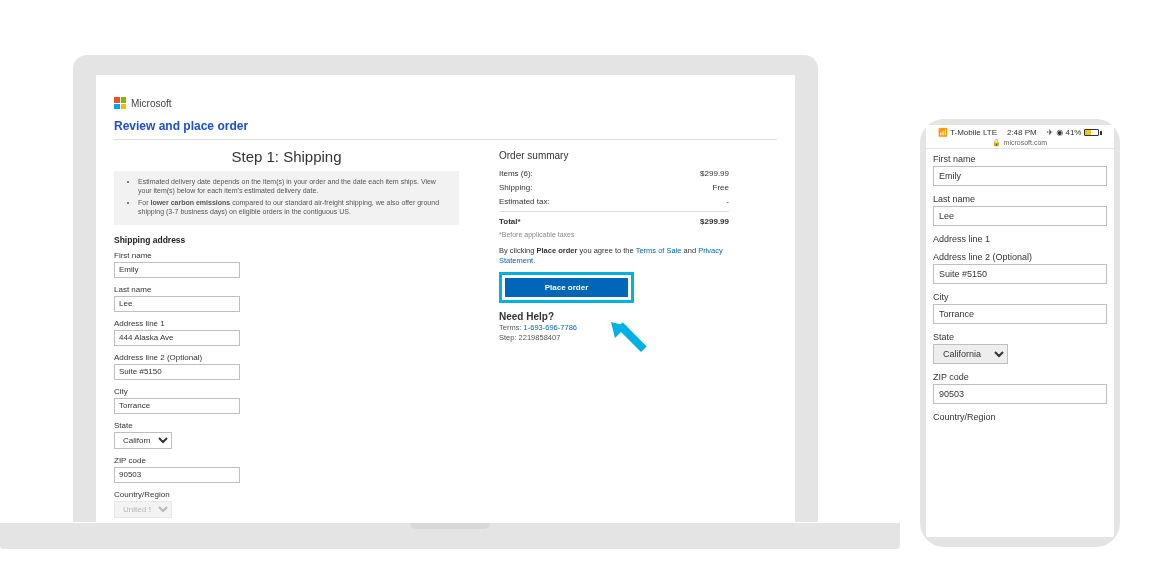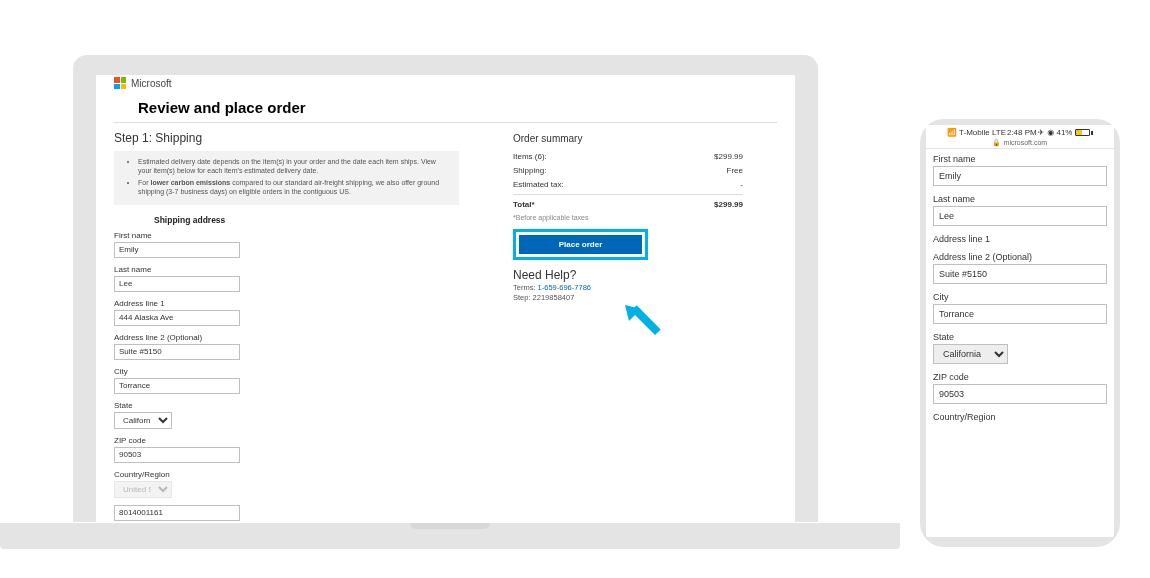--- a/index.html
+++ b/index.html
@@ -39,85 +39,85 @@
       background: #d8d8d8;
       border-radius: 0 0 6px 6px;
     }
     .laptop-screen {
       position: absolute;
       left: 23px;
       top: 20px;
       right: 23px;
       bottom: 0;
       background: #fff;
-      padding: 2px 18px;
+      padding: 22px 18px;
       overflow: hidden;
     }
     .ms-header { display:flex; align-items:center; gap:5px; font-size:10px; color:#444; margin-bottom:10px;}
     .ms-logo {
       width: 12px; height: 12px; display:grid;
       grid-template-columns:1fr 1fr; grid-template-rows:1fr 1fr; gap:1px;
     }
     .ms-logo span:nth-child(1){background:#f25022;}
     .ms-logo span:nth-child(2){background:#7fba00;}
     .ms-logo span:nth-child(3){background:#00a4ef;}
     .ms-logo span:nth-child(4){background:#ffb900;}
-    h1.page-title { font-size:15px; font-weight:600; color:#000000; margin-bottom:6px;margin-left:24px;}
+    h1.page-title { font-size:12px; font-weight:600; color:#1d4ed8; margin-bottom:6px;}
     hr.hr1 { border:none; border-top:1px solid #ddd; margin-bottom:8px;}
     .cols { display:flex; gap:40px; }
     .col-left { flex: 0 0 345px; font-size:8px; }
-    .step-title { font-size:12px; color:#333; margin-bottom:6px; }
+    .step-title { font-size:15px; color:#333; margin-bottom:6px;text-align:center; }
     .info-box {
       background:#f2f2f2; padding:6px 8px 6px 18px; font-size:7px; color:#555;
       line-height:1.35; margin-bottom:10px;
     }
     .info-box ul { list-style: disc; padding-left: 6px;}
     .info-box li { margin-bottom:2px;}
-    .section-h { font-size:8.5px; font-weight:600; color:#222; margin-bottom:6px;margin-left:40px;}
+    .section-h { font-size:8.5px; font-weight:600; color:#222; margin-bottom:6px;}
     .fld { margin-bottom:7px; }
     .fld label { display:block; font-size:8px; color:#333; margin-bottom:2px;}
     .fld input, .fld select {
       font-size:8px; padding:2px 4px; border:1px solid #bfbfbf; background:#fff;
       height:16px; color:#333;
     }
     .fld input.w-med { width: 126px; }
     .fld select.w-sm { width:58px; height:17px; }
     .fld input.dis, .fld select.dis { background:#eee; color:#999; border-color:#ddd;}
-    .col-right { flex: 0 0 230px; font-size:8px; position:relative;margin-left:14px;}
+    .col-right { flex: 0 0 230px; font-size:8px; position:relative;}
     .os-title { font-size:10px; color:#333; margin-bottom:8px; margin-top:2px;}
     .os-row { display:flex; justify-content:space-between; font-size:8px; color:#333; margin-bottom:5px;}
     .os-div { border:none; border-top:1px solid #ddd; margin:4px 0 5px;}
     .os-total { font-weight:700; }
     .os-note { font-size:7px; color:#888; margin-bottom:8px;}
     .os-legal { font-size:7.5px; color:#333; line-height:1.3; margin-bottom:6px;}
     .os-legal b { font-weight:700;}
     a.lnk { color:#0067b8; text-decoration:none;}
     .place-order-wrap { border:3px solid #00b2e3; padding:3px; width:135px; margin-bottom:8px;}
     .place-order-btn {
       display:block; width:100%; background:#0067b8; color:#fff; border:none;
       font-size:8px; font-weight:600; padding:5px 0; cursor:pointer; text-align:center;
     }
-    .help-h { font-size:12px; font-weight:400; color:#333;}
+    .help-h { font-size:10px; font-weight:700; color:#333;}
     .help-line { font-size:7.5px; color:#555; margin-top:1px;}
     .arrow {
       position:absolute; left:108px; top:170px; color:#00b2e3;
     }
     .arrow svg { display:block; }
 
     
     .phone {
       position:absolute; left:920px; top:119px; width:200px; height:428px;
       background:#e4e4e4; border-radius:24px; padding:6px 6px 0;
     }
     .phone-screen {
       background:#fff; width:100%; height:412px; border-radius:2px; overflow:hidden;
     }
     .status-bar {
       display:flex; justify-content:space-between; align-items:center;
-      font-size:8px; padding:1px 21px 0; color:#333; height:14px;
+      font-size:8px; padding:1px 12px 0; color:#333; height:14px;
     }
     .status-bar .right { display:flex; align-items:center; gap:3px;}
     .bat { display:inline-flex; align-items:center;}
     .bat-body{ width:15px;height:7px;border:1px solid #333;border-radius:1px;position:relative;}
     .bat-fill{ position:absolute;left:0;top:0;bottom:0;width:45%;background:#f5c518;}
     .bat-tip{ width:1.5px;height:4px;background:#333;margin-left:1px;}
     .url-bar{
       font-size:7px;color:#666;text-align:center;padding:0 0 2px;
       border-bottom:1px solid #e3e3e3; margin-bottom:1px; height:10px;
     }
@@ -214,26 +214,29 @@
         <div class="os-row">
           <span>Estimated tax:</span>
           <span>-</span>
         </div>
         <hr class="os-div">
         <div class="os-row os-total">
           <span>Total*</span>
           <span>$299.99</span>
         </div>
         <div class="os-note">*Before applicable taxes</div>
+        <div class="os-legal">
+          <span>By clicking </span><b>Place order</b><span> you agree to the </span><a href="#" class="lnk">Terms of Sale</a><span> and </span><a href="#" class="lnk">Privacy Statement</a><span>.</span>
+        </div>
         <div class="place-order-wrap">
           <button class="place-order-btn">Place order</button>
         </div>
         <div class="help-h">Need Help?</div>
         <div class="help-line">
-          <span>Terms: </span><a href="#" class="lnk">1-659-696-7786</a>
+          <span>Terms: </span><a href="#" class="lnk">1-693-696-7786</a>
         </div>
         <div class="help-line">
           <span>Step: </span><span>2219858407</span>
         </div>
         <div class="arrow">
           <svg width="46" height="46" viewBox="0 0 46 46">
             <g fill="#00b2e3">
               <polygon points="4,4 20,8 8,20"></polygon>
               <rect x="10" y="10" width="8" height="34" transform="rotate(-45 10 10)"></rect>
             </g>

